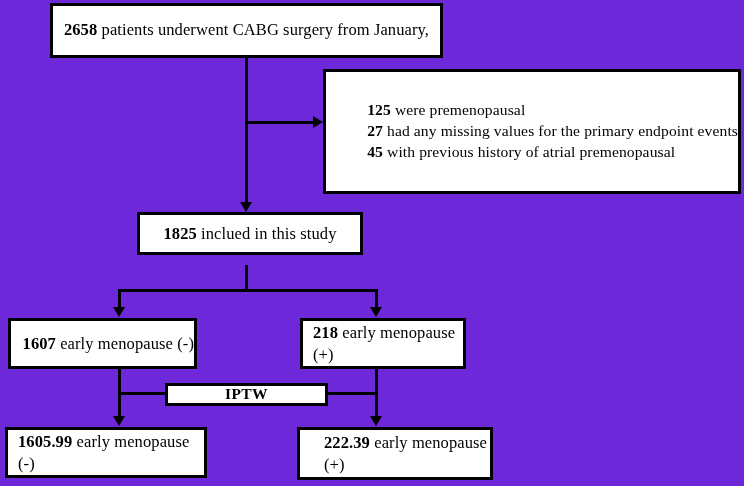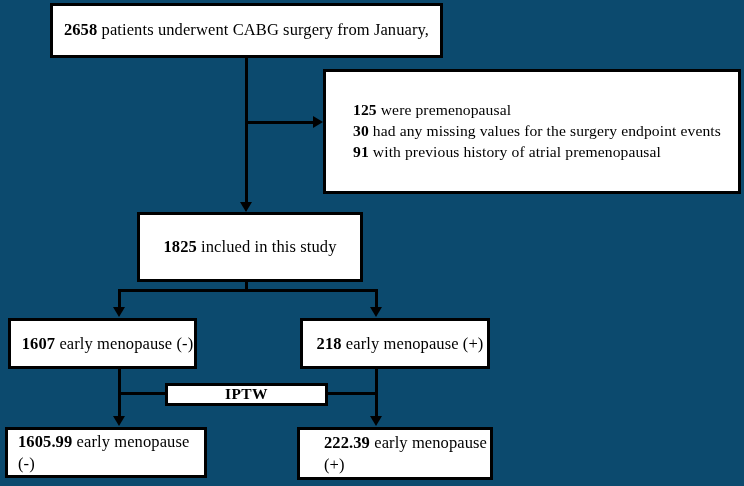--- a/index.html
+++ b/index.html
@@ -4,40 +4,40 @@
 <style>
   html, body {
     margin: 0;
     padding: 0;
     background: #ffffff;
   }
   #canvas {
     position: relative;
     width: 744px;
     height: 486px;
-    background: #0c4a6e;
+    background: #6d28d9;
     font-family: "Liberation Serif", "DejaVu Serif", serif;
     color: #000000;
     overflow: hidden;
   }
   .box {
     position: absolute;
     box-sizing: border-box;
     border: 3px solid #000000;
     background: #ffffff;
     display: flex;
     align-items: center;
     z-index: 3;
   }
   .box.center {
     justify-content: center;
     text-align: center;
   }
   .box.left {
-    justify-content: center;
+    justify-content: flex-end;
     text-align: left;
   }
   .txt {
     font-size: 16.5px;
     line-height: 1.30;
     letter-spacing: 0.1px;
   }
   .txt b {
     font-weight: bold;
   }
@@ -52,30 +52,30 @@
   
   #box-excluded {
     left: 323px; top: 69px; width: 418px; height: 125px;
     padding: 4px 0 4px 10px;
   }
   #box-excluded .txt { font-size: 15.6px; line-height: 1.335; }
   .ex-line { white-space: nowrap; }
 
   
   #box-included {
-    left: 137px; top: 212px; width: 226px; height: 70px; justify-content: center;
+    left: 137px; top: 212px; width: 226px; height: 43px; justify-content: center;
   }
 
   
   #box-group-neg {
     left: 8px; top: 318px; width: 189px; height: 51px;
     padding-left: 10px;
   }
   #box-group-pos {
-    left: 300px; top: 318px; width: 190px; height: 51px;
+    left: 300px; top: 318px; width: 166px; height: 51px;
     padding-left: 10px;
   }
 
   
   #box-iptw {
     left: 165px; top: 383px; width: 163px; height: 23px;
     border-width: 3px;
   }
   #box-iptw .txt {
     font-size: 15.5px;
@@ -158,24 +158,24 @@
       <b>2658</b><span> patients underwent CABG surgery from January,</span><br>
     </div>
   </div>
 
   <div class="box left" id="box-excluded">
     <div class="txt">
       <div class="ex-line">
         <b>125</b><span> were premenopausal</span>
       </div>
       <div class="ex-line">
-        <b>30</b><span> had any missing values for the surgery endpoint events</span>
+        <b>27</b><span> had any missing values for the primary endpoint events</span>
       </div>
       <div class="ex-line">
-        <b>91</b><span> with previous history of atrial premenopausal</span>
+        <b>45</b><span> with previous history of atrial premenopausal</span>
       </div>
     </div>
   </div>
 
   <div class="box center" id="box-included">
     <div class="txt">
       <b>1825</b><span> inclued in this study</span>
     </div>
   </div>
 

